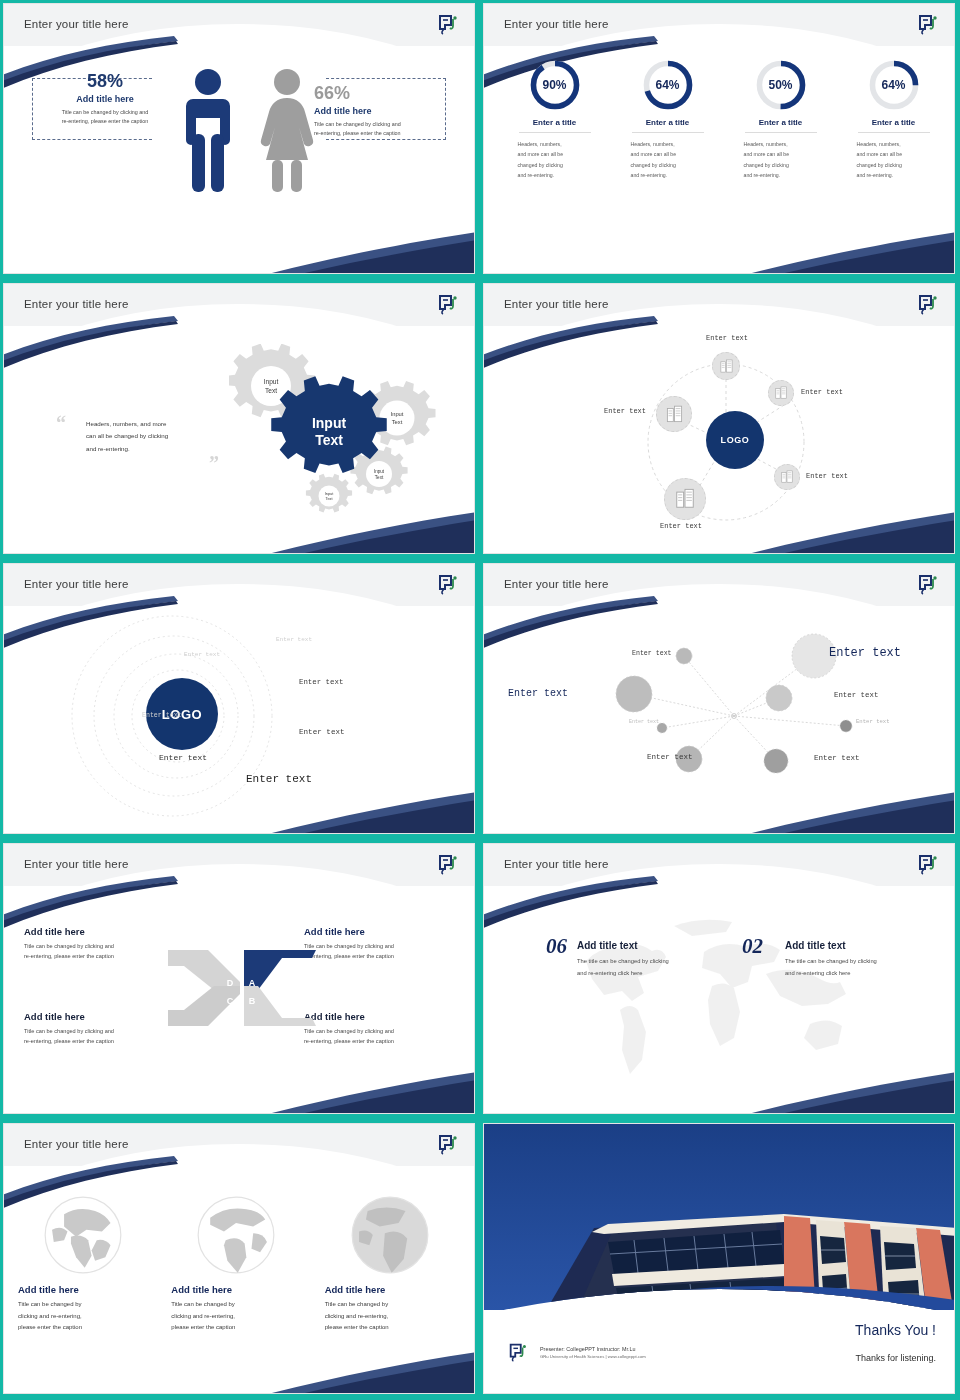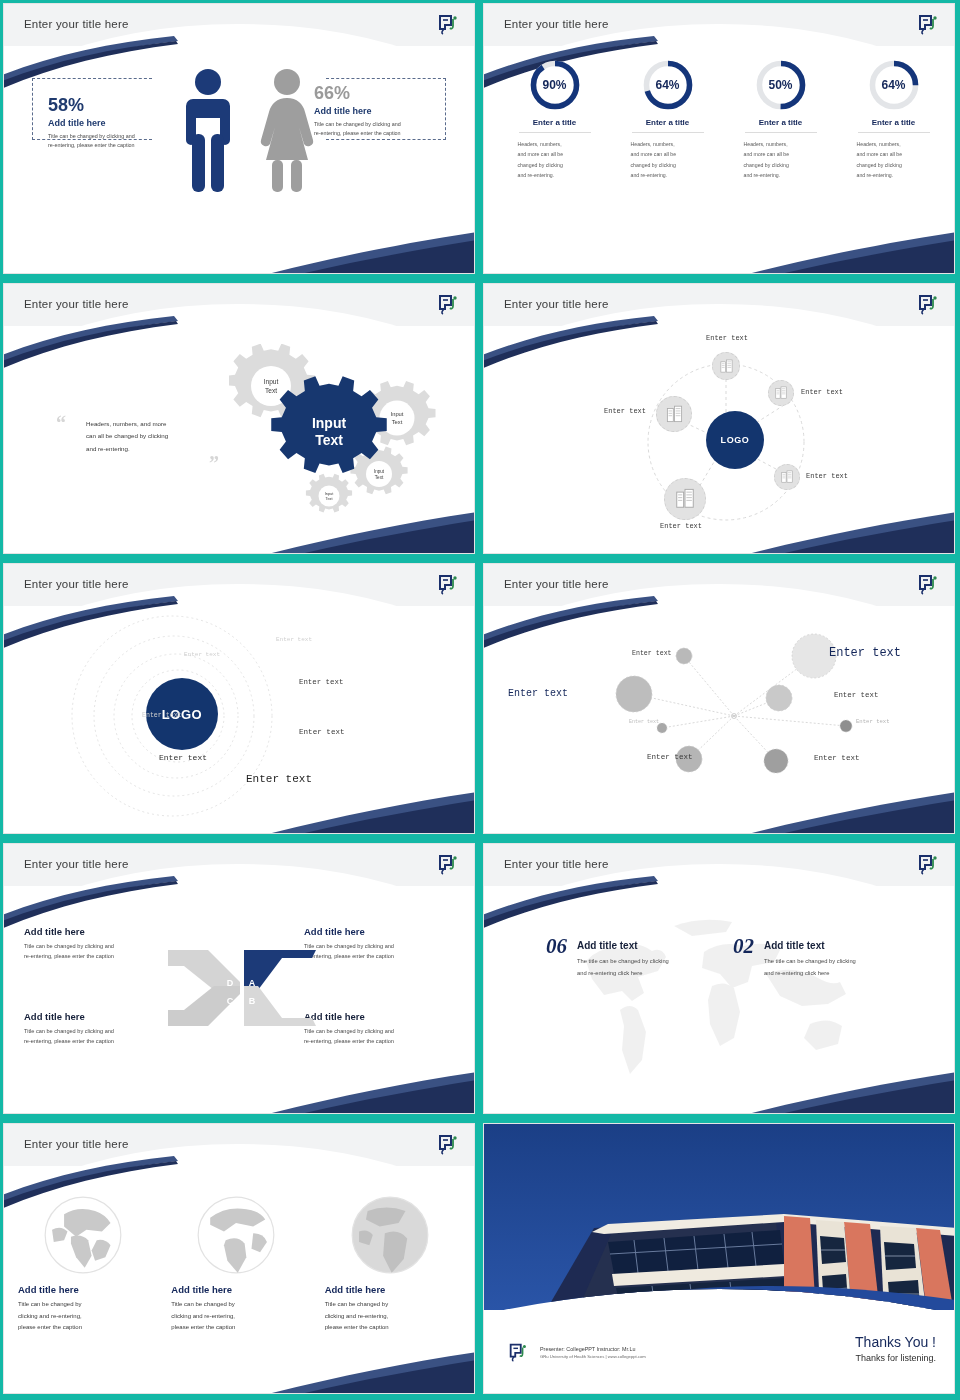--- a/index.html
+++ b/index.html
@@ -102,21 +102,21 @@
   .nd{font-size:5.8px;color:#4a4a4a;line-height:2.0;margin-top:5px;}
 
   
   .g-title{font-size:9.5px;font-weight:bold;color:#14275a;}
   .g-desc{font-size:6px;color:#3c3c3c;line-height:1.95;margin-top:4px;}
 
   
   .photo{position:absolute;left:0;top:0;width:100%;height:186px;overflow:hidden;}
   .thx{position:absolute;right:18px;bottom:30px;text-align:right;}
   .thx1{font-size:14px;font-weight:normal;color:#14275a;}
-  .thx2{font-size:9px;color:#2d2d2d;margin-top:3px;}
+  .thx2{font-size:9px;color:#2d2d2d;margin-top:15px;}
   .pres{position:absolute;left:56px;bottom:34px;}
   .pres1{font-size:5.4px;color:#3d3d3d;}
   .pres2{font-size:4.2px;color:#6a6a6a;margin-top:2px;}
 </style>
 </head>
 <body>
 
 <div class="grid">
 
   <div class="slide">
@@ -145,21 +145,21 @@
             <circle cx="20" cy="6" r="1.7" fill="#2d8a4e"></circle>
           </svg>
       </span>
 
       <div class="body-area">
         <div class="s1-wrap">
 
           <div class="dashbox" style="left:28px;top:18px;width:120px;height:62px;border-right:none;"></div>
           <div class="dashbox" style="right:28px;top:18px;width:120px;height:62px;border-left:none;"></div>
 
-          <div style="position:absolute;left:44px;top:36px;width:114px;text-align:left;">
+          <div style="position:absolute;left:44px;top:12px;width:114px;text-align:center;">
             <div class="pct blue">58%</div>
             <div class="addt">Add title here</div>
             <div class="capt">
               <div>Title can be changed by clicking and</div>
               <div>re-entering, please enter the caption</div>
             </div>
           </div>
 
           <div style="position:absolute;left:176px;top:6px;">
             <svg width="56" height="130" viewBox="0 0 56 130">
@@ -702,21 +702,21 @@
           <span class="bignum">06</span>
           <div style="padding-top:6px;">
             <div class="nt">Add title text</div>
             <div class="nd">
               <div>The title can be changed by clicking</div>
                 <div>and re-entering click here</div>
             </div>
           </div>
         </div>
 
-        <div style="position:absolute;left:249px;top:48px;display:flex;align-items:flex-start;gap:10px;">
+        <div style="position:absolute;left:258px;top:48px;display:flex;align-items:flex-start;gap:22px;">
           <span class="bignum">02</span>
           <div style="padding-top:6px;">
             <div class="nt">Add title text</div>
             <div class="nd">
               <div>The title can be changed by clicking</div>
                 <div>and re-entering click here</div>
             </div>
           </div>
         </div>
       </div>

